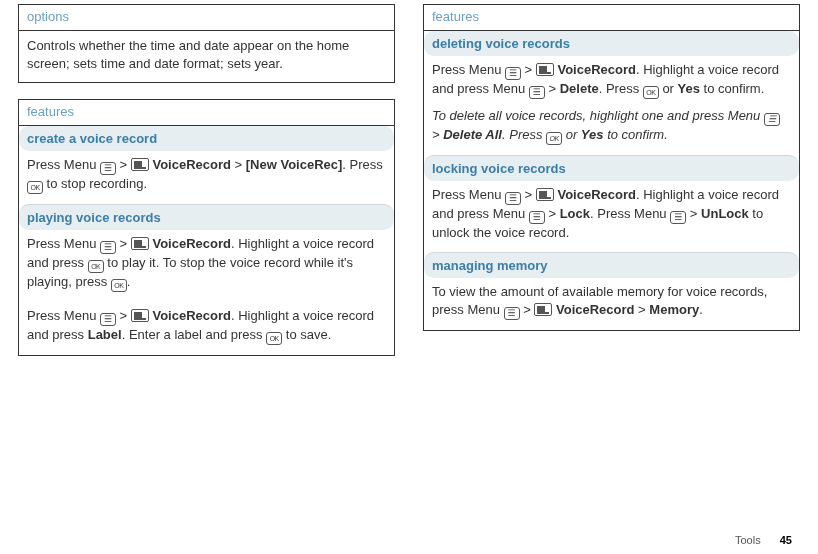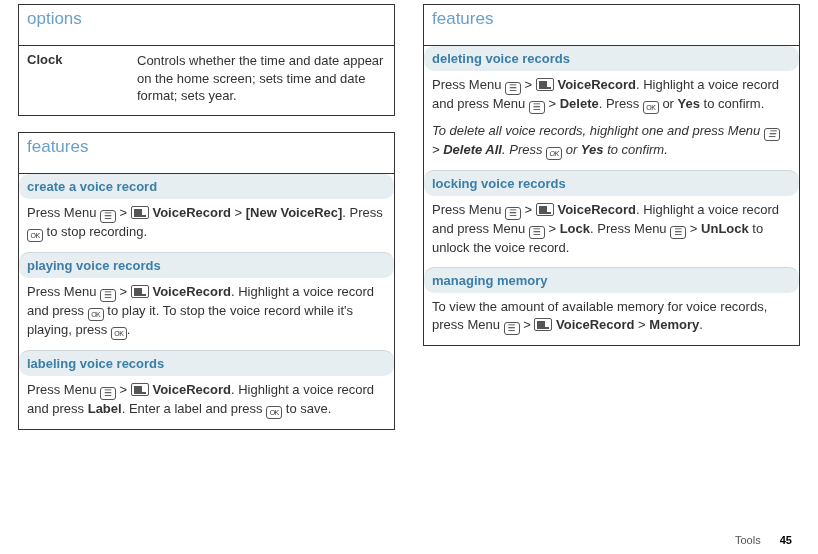--- a/index.html
+++ b/index.html
@@ -21,22 +21,22 @@
     flex: 1 1 50%;
     min-width: 0;
   }
   .tbl {
     border: 1px solid #333;
     margin-bottom: 16px;
     width: 100%;
   }
   .tbl-header {
     color: #6aa0c6;
-    padding: 4px 8px 16px 8px;
-    font-size: 17px;
+    padding: 4px 8px 6px 8px;
+    font-size: 13px;
     border-bottom: 1px solid #333;
   }
   .opt-row {
     display: flex;
     padding: 6px 8px 10px 8px;
   }
   .opt-name {
     font-weight: bold;
     width: 110px;
     flex-shrink: 0;
@@ -122,21 +122,20 @@
 </head>
 <body>
 
 <div class="columns">
 
   <div class="col">
 
     <div class="tbl">
       <div class="tbl-header">options</div>
       <div class="opt-row">
-        <div class="opt-name">Clock</div>
         <div class="opt-desc">Controls whether the time and date appear on the home screen; sets time and date format; sets year.</div>
       </div>
     </div>
 
 
     <div class="tbl">
       <div class="tbl-header">features</div>
 
       <div class="feat-title first">create a voice record</div>
       <div class="feat-body">
@@ -145,21 +144,20 @@
         </p>
       </div>
 
       <div class="feat-title">playing voice records</div>
       <div class="feat-body">
         <p>
           <span>Press Menu </span><span class="key key-menu"></span><span> &gt; </span><span class="icon-media"></span><span class="b"> VoiceRecord</span><span>. Highlight a voice record and press </span><span class="key key-ok"></span><span> to play it. To stop the voice record while it's playing, press </span><span class="key key-ok"></span><span>.</span>
         </p>
       </div>
 
-      <div class="feat-title">labeling voice records</div>
       <div class="feat-body">
         <p>
           <span>Press Menu </span><span class="key key-menu"></span><span> &gt; </span><span class="icon-media"></span><span class="b"> VoiceRecord</span><span>. Highlight a voice record and press </span><span class="b">Label</span><span>. Enter a label and press </span><span class="key key-ok"></span><span> to save.</span>
         </p>
       </div>
     </div>
   </div>
 
   <div class="col">
     <div class="tbl">

